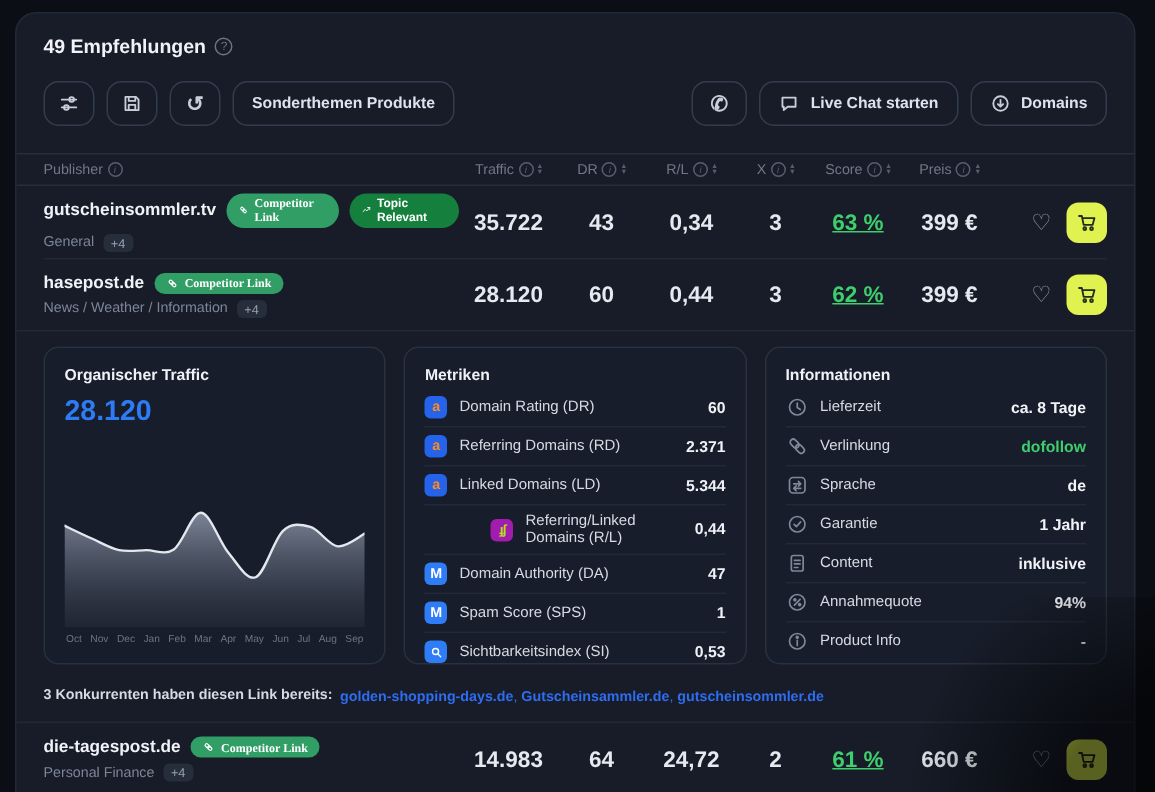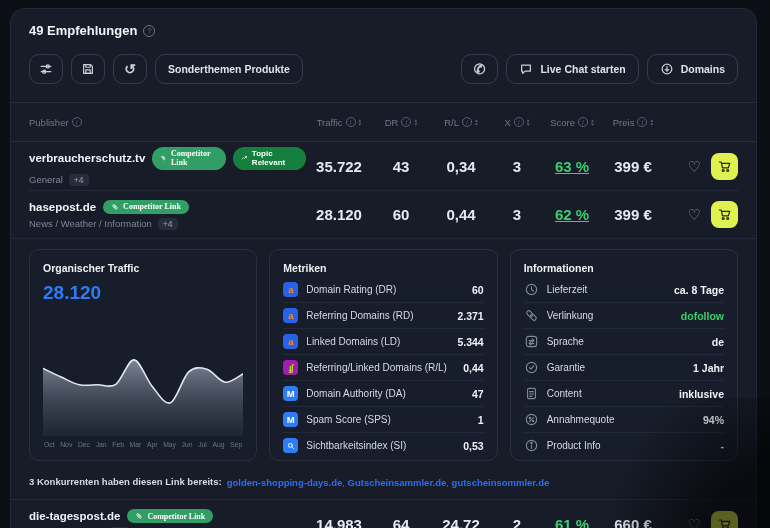--- a/index.html
+++ b/index.html
@@ -37,21 +37,21 @@
   .uni-ic { font-size:14px; color:#c7cdd9; line-height:1; }
   
   .grid-row {
     display:grid;
     grid-template-columns: 1fr 66px 58px 62px 50px 60px 62px 74px;
     align-items:center;
   }
   .thead {
     margin:18px -18px 0 -18px; padding:0 18px;
     border-top:1px solid #262d3b; border-bottom:1px solid #262d3b;
-    height:40px; color:#6f7789; font-size:9.5px;
+    height:22px; color:#6f7789; font-size:9.5px;
   }
   .th { display:flex; align-items:center; justify-content:center; gap:3px; cursor:pointer; }
   .th.first { justify-content:flex-start; }
   .info-circ {
     width:10px; height:10px; border:1px solid #565e70; border-radius:50%;
     color:#565e70; font-size:6.5px; display:flex; align-items:center; justify-content:center; font-style:italic;
   }
   .sorter { display:flex; flex-direction:column; font-size:5.5px; color:#565e70; line-height:4.5px; }
   .trow { height:48px; cursor:pointer; }
   .trow + .trow { border-top:1px solid #222938; }
@@ -95,21 +95,21 @@
   .panel-title + .mrow { margin-top:3px; }
   .m-icon {
     width:15px; height:15px; border-radius:4px; flex:0 0 15px;
     display:flex; align-items:center; justify-content:center;
     font-size:9.5px; font-weight:700;
   }
   .m-icon.ahrefs { background:#2563eb; color:#ff8a1e; }
   .m-icon.moz { background:#2f7df6; color:#fff; }
   .m-icon.sistrix { background:#2f7df6; }
   .m-icon.sistrix svg { width:10px; height:10px; stroke:#fff; fill:none; stroke-width:1.5; stroke-linecap:round; }
-  .m-icon.rl { background:#a21caf; color:#b4e01f; font-size:9px; letter-spacing:-1px; }
+  .m-icon.rl { background:#a21caf; color:#b4e01f; font-size:9px; letter-spacing:-1px;margin-left:44px; }
   .i-icon { width:15px; height:15px; flex:0 0 15px; }
   .i-icon svg { width:15px; height:15px; stroke:#7f8899; fill:none; stroke-width:1.2; stroke-linecap:round; stroke-linejoin:round; }
   .m-label { font-size:10px; color:#d6dae3; flex:1; }
   .m-value { font-size:10.5px; font-weight:700; color:#f0f2f7; }
   .m-value.green { color:#3fce6d; }
   
   .competitors { display:flex; align-items:center; gap:5px; margin:11px 0 9px 0; flex-wrap:wrap; }
   .comp-prefix { font-size:9.5px; font-weight:700; color:#d6dae3; }
   .comp-link { font-size:9.5px; font-weight:600; color:#2e6df0; text-decoration:none; cursor:pointer; }
   .comp-sep { font-size:9.5px; color:#2e6df0; }
@@ -225,21 +225,21 @@
           <span>▴</span>
           <span>▾</span>
         </span>
     </div>
     <div></div>
   </div>
 
   <div class="trow grid-row">
     <div class="pub-cell">
       <div class="pub-line">
-        <span class="pub-name">verbraucherschutz.tv</span>
+        <span class="pub-name">gutscheinsommler.tv</span>
         <span class="badge green">
           <svg viewBox="0 0 16 16">
               <g transform="rotate(45 8 8)">
                 <rect x="2.5" y="6" width="6.5" height="4" rx="2"></rect>
                 <rect x="7" y="6" width="6.5" height="4" rx="2"></rect>
               </g>
             </svg>
           <span>Competitor Link</span>
         </span>
         <span class="badge blue">

